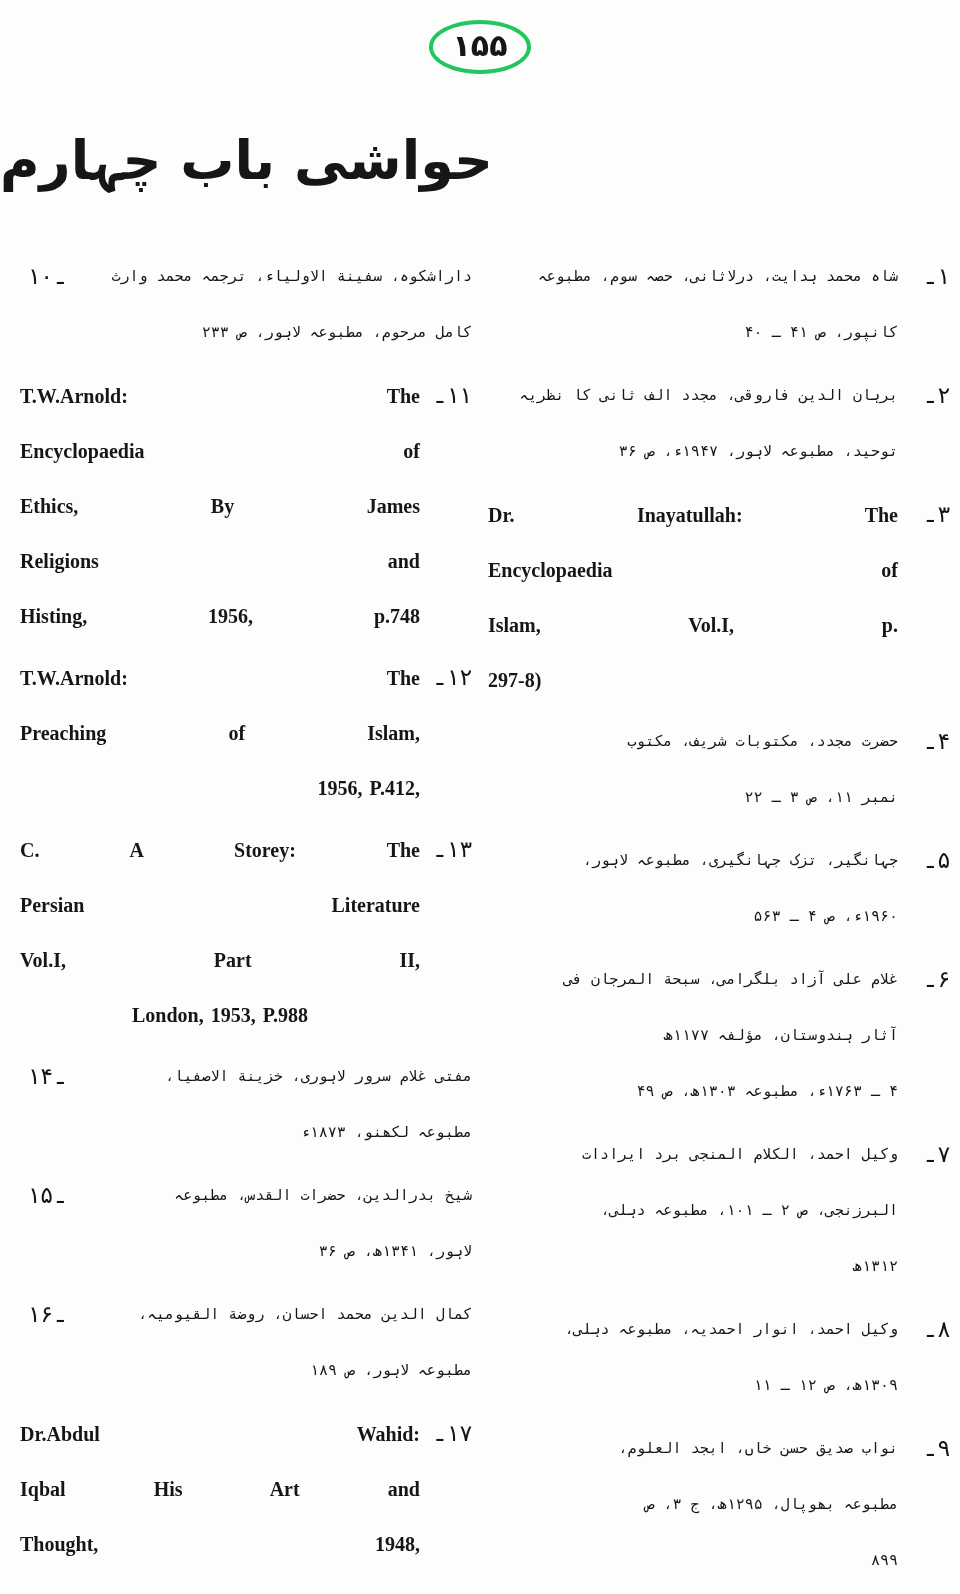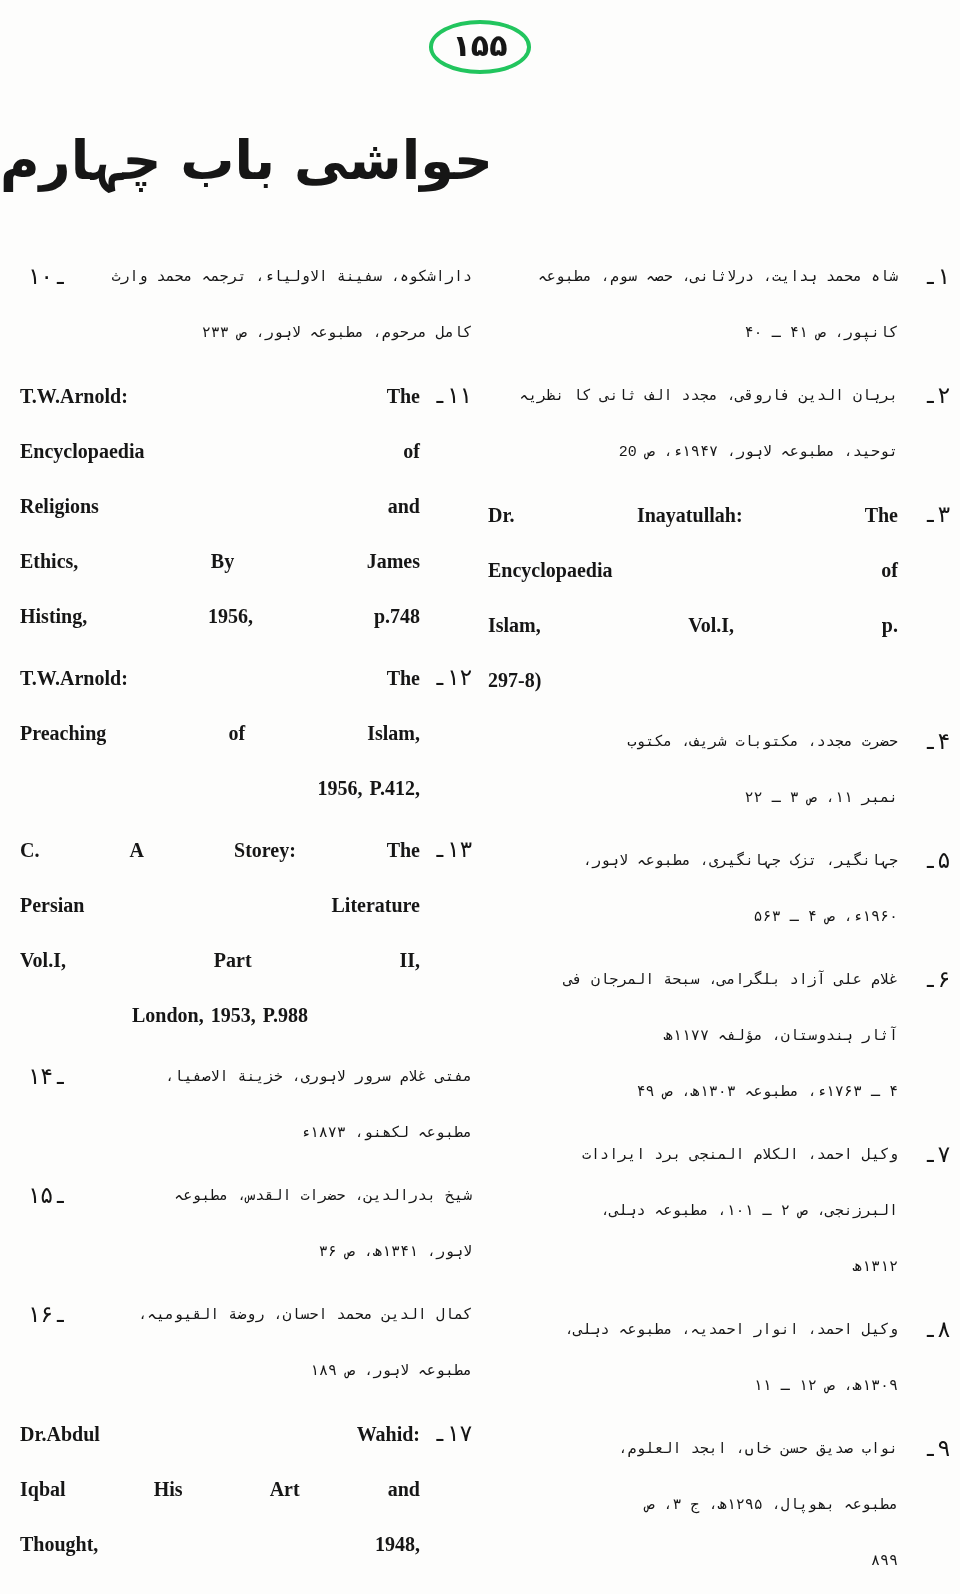--- a/index.html
+++ b/index.html
@@ -76,22 +76,22 @@
           </div>
           <div class="entry-body">
             <div class="line">داراشکوہ، سفینة الاولیاء، ترجمہ محمد وارث</div>
             <div class="line">کامل مرحوم، مطبوعہ لاہور، ص ۲۳۳</div>
           </div>
         </div>
         <div class="entry en">
           <div class="entry-body">
             <div class="line">T.W.Arnold: The</div>
             <div class="line">Encyclopaedia of</div>
+            <div class="line">Ethics, By James</div>
             <div class="line">Religions and</div>
-            <div class="line">Ethics, By James</div>
             <div class="line align-justify">Histing, 1956, p.748</div>
           </div>
           <div class="marker side-right" dir="ltr">
             <span class="num">۱۱</span>
             <span class="dash">ـ</span>
           </div>
         </div>
         <div class="entry en">
           <div class="entry-body">
             <div class="line">T.W.Arnold: The</div>
@@ -164,21 +164,21 @@
             <div class="line">کانپور، ص ۴۱ ـ ۴۰</div>
           </div>
           <div class="marker side-right" dir="ltr">
             <span class="num">۱</span>
             <span class="dash">ـ</span>
           </div>
         </div>
         <div class="entry ur">
           <div class="entry-body">
             <div class="line">برہان الدین فاروقی، مجدد الف ثانی کا نظریہ</div>
-            <div class="line">توحید، مطبوعہ لاہور، ۱۹۴۷ء، ص 20</div>
+            <div class="line">توحید، مطبوعہ لاہور، ۱۹۴۷ء، ص ۳۶</div>
           </div>
           <div class="marker side-right" dir="ltr">
             <span class="num">۲</span>
             <span class="dash">ـ</span>
           </div>
         </div>
         <div class="entry en">
           <div class="entry-body">
             <div class="line">Dr. Inayatullah: The</div>
             <div class="line">Encyclopaedia of</div>

